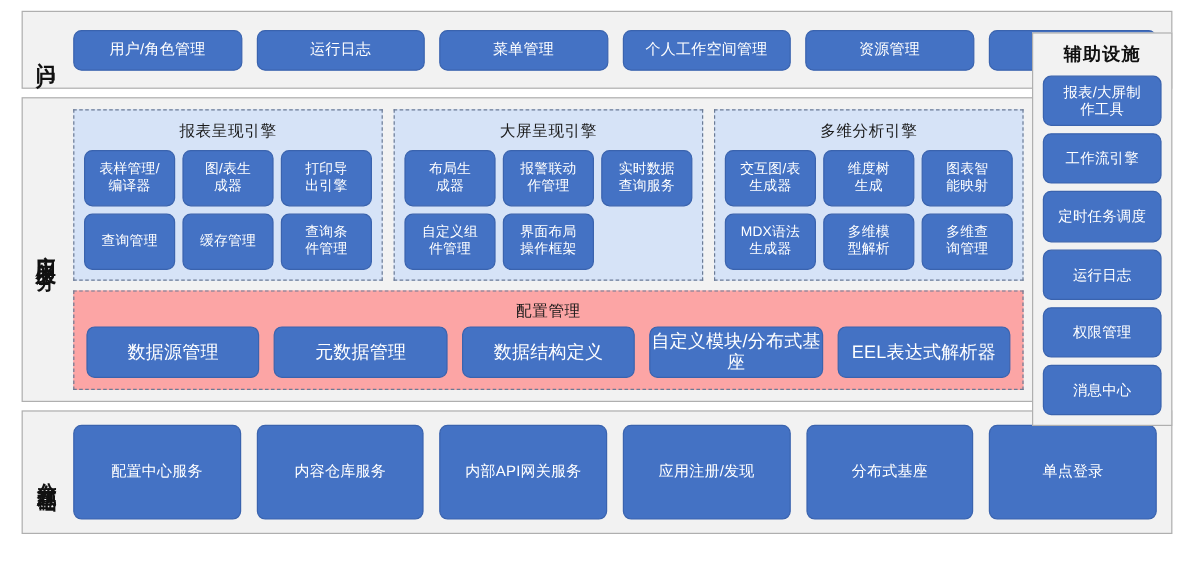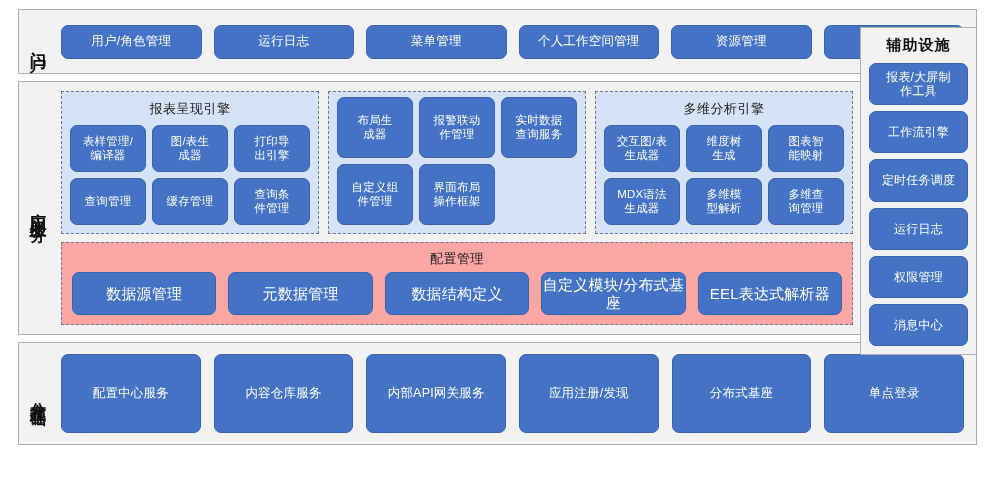--- a/index.html
+++ b/index.html
@@ -236,20 +236,21 @@
               <div class="chip">打印导
 出引擎</div>
               <div class="chip">查询管理</div>
               <div class="chip">缓存管理</div>
               <div class="chip">查询条
 件管理</div>
             </div>
           </div>
 
           <div class="engine">
+            <div class="engine-title">大屏呈现引擎</div>
             <div class="engine-grid">
               <div class="chip">布局生
 成器</div>
               <div class="chip">报警联动
 作管理</div>
               <div class="chip">实时数据
 查询服务</div>
               <div class="chip">自定义组
 件管理</div>
               <div class="chip">界面布局

